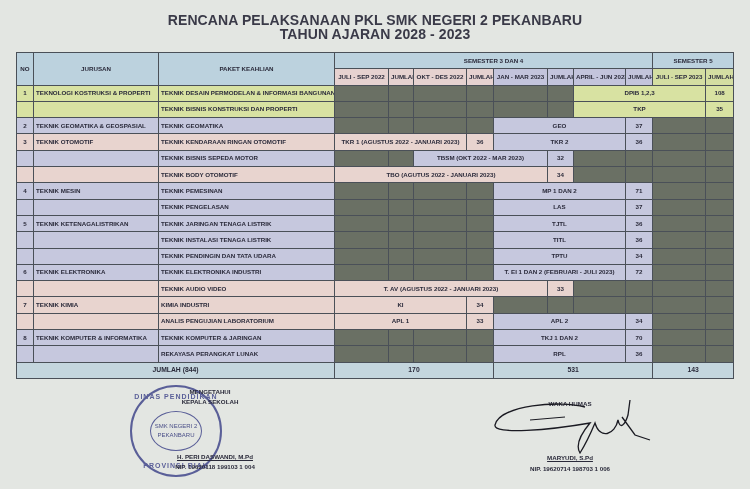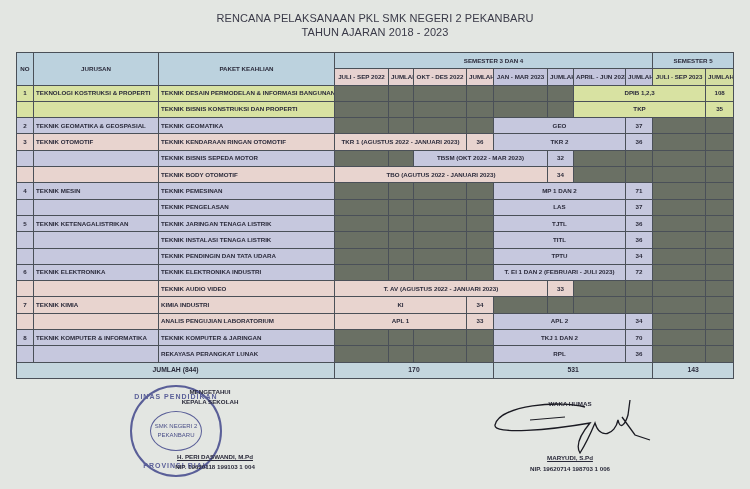--- a/index.html
+++ b/index.html
@@ -5,21 +5,21 @@
   html, body { margin:0; padding:0; }
   body {
     width:750px; height:489px; overflow:hidden;
     background:#e3e6e2;
     font-family:"Liberation Sans", sans-serif;
     position:relative;
     color:#2a2a3a;
   }
   .title {
     position:absolute; left:0; width:750px; text-align:center;
-    font-weight:normal; font-size:11px; color:#3a3a48; letter-spacing:0.1px;
+    font-weight:bold; font-size:14px; color:#3a3a48; letter-spacing:0.1px;
   }
   .t1 { top:12px; }
   .t2 { top:26px; }
   table.grid {
     position:absolute; left:16px; top:52px;
     border-collapse:collapse; table-layout:fixed;
     width:717px;
     font-size:6.2px; font-weight:bold;
   }
   table.grid td {
@@ -51,21 +51,21 @@
     font-size:6px; color:#4a4f88; text-align:center; line-height:9px; padding-top:10px; box-sizing:border-box;
   }
   .stamp-top { position:absolute; left:0; top:6px; width:100%; text-align:center; font-size:7px; color:#5a5f98; font-weight:bold; letter-spacing:1px; }
   .stamp-bot { position:absolute; left:0; bottom:6px; width:100%; text-align:center; font-size:7px; color:#5a5f98; font-weight:bold; letter-spacing:1px; }
   .sign-svg { position:absolute; left:490px; top:395px; }
 </style>
 </head>
 <body>
 
 <div class="title t1">RENCANA PELAKSANAAN PKL SMK NEGERI 2 PEKANBARU</div>
-<div class="title t2">TAHUN AJARAN 2018 - 2023</div>
+<div class="title t2">TAHUN AJARAN 2028 - 2023</div>
 
 <table class="grid">
   <colgroup>
     <col style="width:17px">
       <col style="width:125px">
       <col style="width:176px">
     <col style="width:54px">
       <col style="width:25px">
       <col style="width:53px">
       <col style="width:27px">

